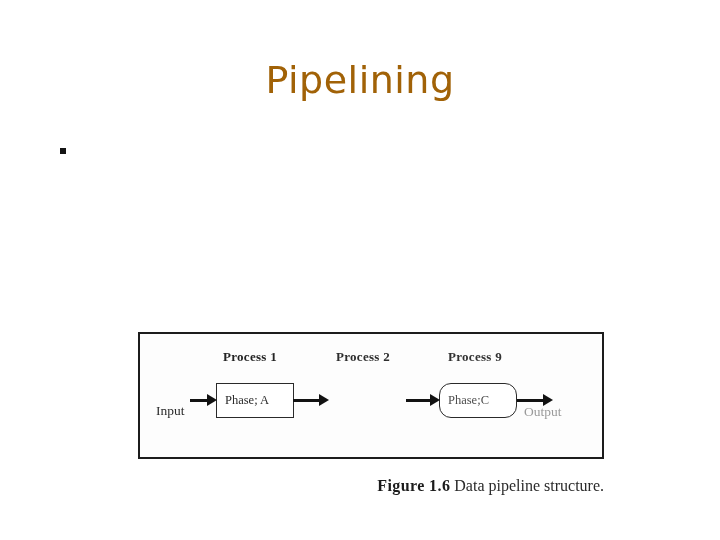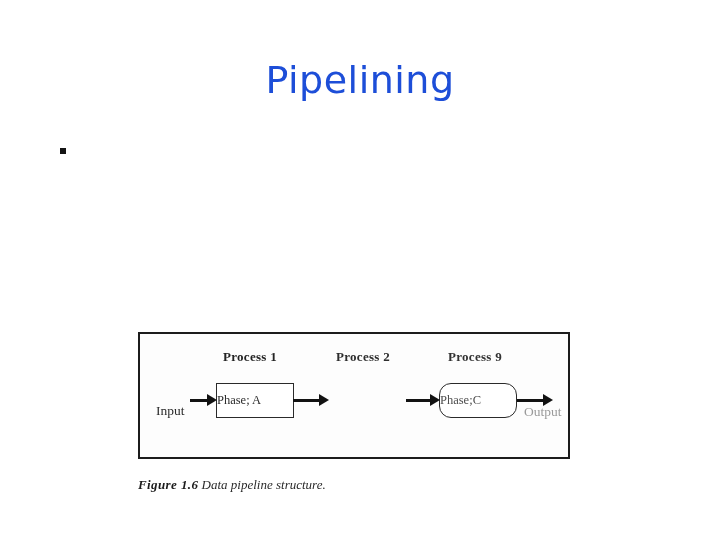--- a/index.html
+++ b/index.html
@@ -2,52 +2,52 @@
 <html><head>
 <meta charset="utf-8">
 <style>
   html,body{margin:0;padding:0;background:#ffffff;}
   .slide{
     position:relative;width:720px;height:540px;background:#ffffff;
     font-family:"DejaVu Sans",sans-serif;overflow:hidden;
   }
   .title{
     position:absolute;top:58px;left:0;width:720px;margin:0;
-    text-align:center;font-size:38px;font-weight:normal;color:#1d4ed8;
+    text-align:center;font-size:38px;font-weight:normal;color:#a16207;
     font-family:"DejaVu Sans",sans-serif;letter-spacing:0.5px;
   }
   .bullets{
     position:absolute;top:139px;left:58px;width:575px;
     list-style:none;margin:0;padding:0;
   }
   .bullet{
     display:flex;align-items:flex-start;margin-bottom:9px;
     font-size:20px;line-height:1.33;color:#141414;
     text-shadow:1px 1px 0 #ecd9ab,-1px 1px 0 #f0e0b8;
   }
   .bullet .marker{
     flex:0 0 auto;width:6px;height:6px;background:#141414;
     margin:9px 16px 0 2px;text-shadow:none;
   }
   .figure{
-    position:absolute;left:138px;top:332px;width:432px;height:127px;
+    position:absolute;left:138px;top:332px;width:466px;height:127px;
     border:2px solid #1c1c1c;background:#fdfdfd;box-sizing:border-box;
     font-family:"Liberation Serif",serif;
   }
   .proc{
     position:absolute;top:15px;transform:translateX(-50%);
     font-weight:bold;font-size:13px;color:#242424;letter-spacing:0.3px;white-space:nowrap;
   }
   .proc.p1{left:110px;}
   .proc.p2{left:223px;color:#2e2e2e;}
   .proc.p3{left:335px;color:#333333;}
   .phasebox{
     position:absolute;top:49px;width:78px;height:35px;box-sizing:border-box;
     border:1px solid #2a2a2a;background:#ffffff;
-    display:flex;align-items:center;
+    display:flex;align-items:center;padding-left:8px;
     font-size:12.5px;white-space:nowrap;
   }
   .phasebox.b1{left:76px;color:#2b2b2b;}
   .phasebox.b2{left:188px;color:#8b8b8b;border-color:#3a3a3a;}
   .phasebox.b3{left:299px;color:#4d4d4d;border-radius:12px;}
   .shaft{position:absolute;top:65px;height:3px;background:#121212;}
   .shaft.s-in{left:50px;width:19px;}
   .shaft.s-ab{left:153px;width:28px;}
   .shaft.s-bc{left:266px;width:26px;}
   .shaft.s-out{left:377px;width:29px;}
@@ -57,22 +57,22 @@
   }
   .ahead.h-in{left:67px;}
   .ahead.h-ab{left:179px;}
   .ahead.h-bc{left:290px;}
   .ahead.h-out{left:403px;}
   .io-label{position:absolute;font-size:13.5px;white-space:nowrap;}
   .io-label.in{left:16px;top:69px;color:#2b2b2b;}
   .io-label.out{left:384px;top:70px;color:#9a9a9a;}
   .caption{
     position:absolute;left:138px;top:477px;width:466px;
-    text-align:left;font-family:"Liberation Serif",serif;
-    font-size:13px;color:#2a2a2a;white-space:nowrap;font-style:italic;
+    text-align:right;font-family:"Liberation Serif",serif;
+    font-size:16px;color:#2a2a2a;white-space:nowrap;
   }
   .caption b{font-weight:bold;color:#1c1c1c;letter-spacing:0.4px;}
 </style>
 </head>
 <body>
 
 <div class="slide">
 
   <h1 class="title">Pipelining</h1>
 

